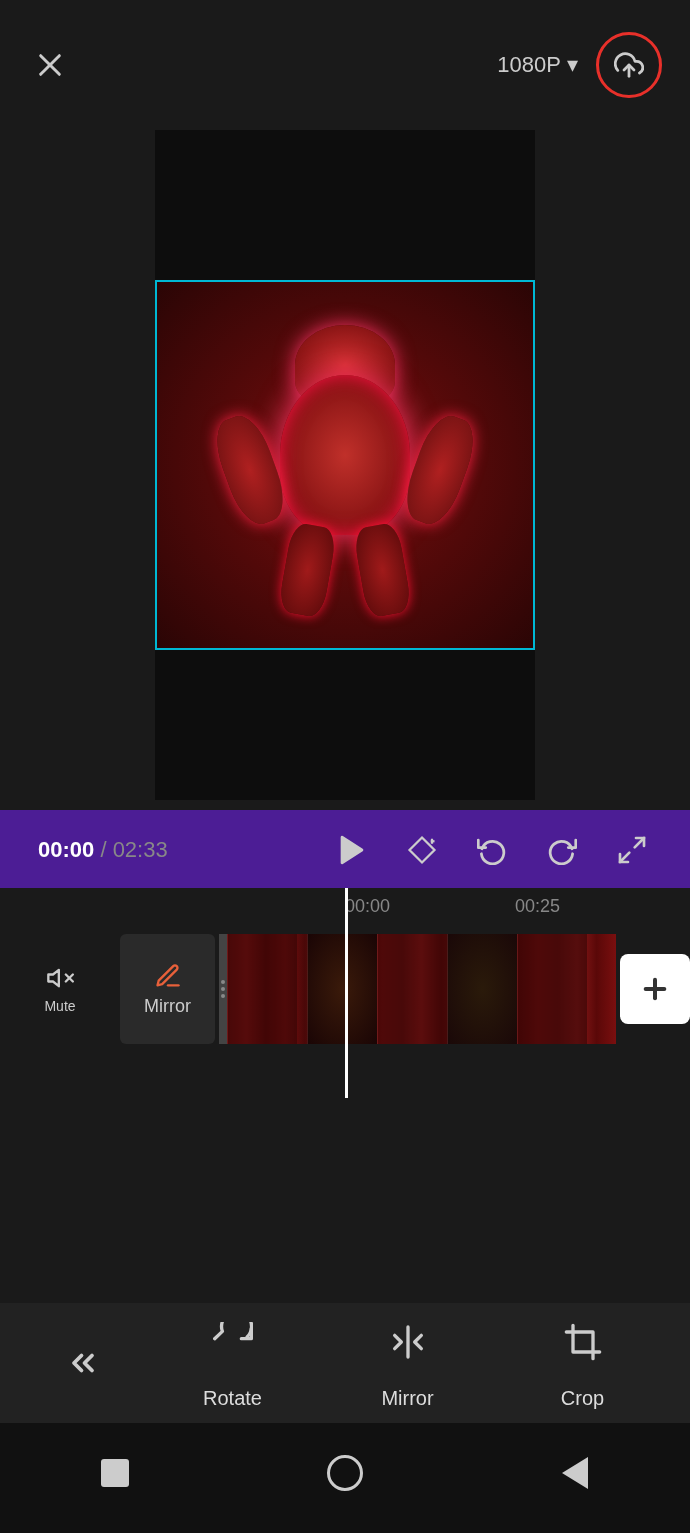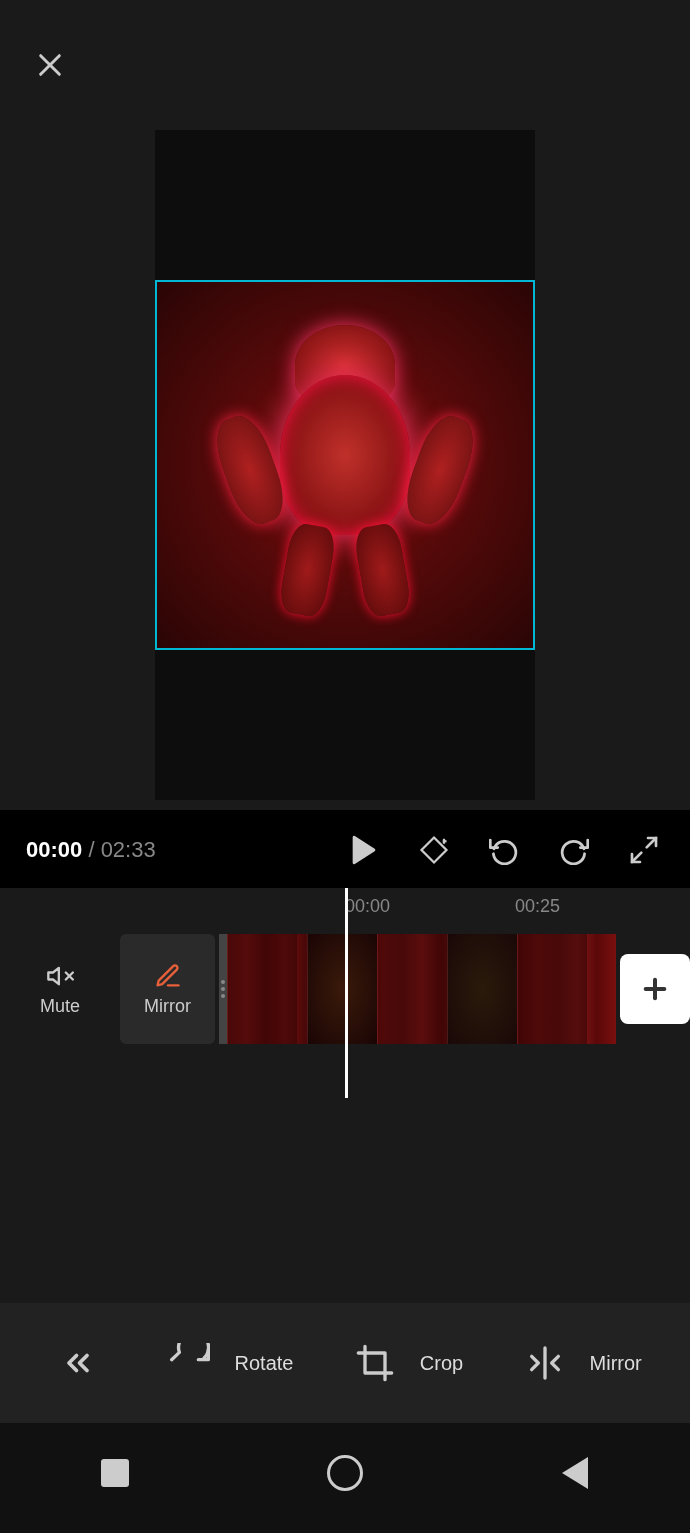--- a/index.html
+++ b/index.html
@@ -138,22 +138,22 @@
       background: #0d0d0d;
     }
 
     
     .playback-bar {
       position: absolute;
       top: 810px; left: 0; right: 0;
       height: 80px;
       display: flex;
       align-items: center;
-      padding: 0 26px;
-      background: #000000;
+      padding: 0 38px;
+      background: #4c1d95;
     }
     .time-display {
       font-size: 22px;
       color: #fff;
       flex: 1;
     }
     .time-current { font-weight: bold; color: #fff; }
     .time-sep { color: #888; }
     .time-total { color: #888; }
 
@@ -198,21 +198,21 @@
     }
     
     .track-mute {
       width: 120px;
       display: flex; flex-direction: column; align-items: center; justify-content: center;
       gap: 6px;
       flex-shrink: 0;
     }
     .track-mute svg { width: 28px; height: 28px; color: #ccc; }
     .track-mute-label {
-      font-size: 18px; color: #ccc;
+      font-size: 14px; color: #ccc;
     }
     
     .track-cover {
       width: 95px; height: 110px;
       background: #2a2a2a;
       border-radius: 6px;
       display: flex; flex-direction: column; align-items: center; justify-content: center;
       gap: 6px;
       cursor: pointer;
       flex-shrink: 0;
@@ -318,21 +318,21 @@
       padding: 0 20px;
     }
     .tool-back-btn {
       width: 60px; height: 60px;
       display: flex; align-items: center; justify-content: center;
       cursor: pointer;
     }
     .tool-back-btn svg { width: 36px; height: 36px; color: #ccc; }
 
     .tool-item {
-      display: flex; flex-direction: row; align-items: center; gap: 20px;
+      display: flex; flex-direction: column; align-items: center; gap: 20px;
       cursor: pointer;
       min-width: 110px;
     }
     .tool-icon {
       width: 50px; height: 50px;
       display: flex; align-items: center; justify-content: center;
     }
     .tool-icon svg { width: 40px; height: 40px; }
     .tool-label {
       font-size: 20px;
@@ -378,20 +378,33 @@
   </style>
 </head>
 <body>
 
 <div class="top-bar">
   <div class="close-btn">
     <svg viewBox="0 0 24 24" fill="none" stroke="#ccc" stroke-width="2.5" stroke-linecap="round">
       <line x1="4" y1="4" x2="20" y2="20"></line>
       <line x1="20" y1="4" x2="4" y2="20"></line>
     </svg>
+  </div>
+  <div class="top-right">
+    <div class="resolution-badge">
+      <span>1080P</span>
+      <span>▾</span>
+    </div>
+    <div class="upload-btn">
+      <svg viewBox="0 0 24 24" fill="none" stroke="#ccc" stroke-width="2.2" stroke-linecap="round" stroke-linejoin="round">
+        <polyline points="16 16 12 12 8 16"></polyline>
+        <line x1="12" y1="12" x2="12" y2="21"></line>
+        <path d="M20.39 18.39A5 5 0 0 0 18 9h-1.26A8 8 0 1 0 3 16.3"></path>
+      </svg>
+    </div>
   </div>
 </div>
 
 <div class="video-area">
   <div class="video-top-black"></div>
   <div class="video-frame">
     <div class="video-frame-inner">
       <div class="monster">
         <div class="monster-head"></div>
         <div class="monster-body"></div>
@@ -511,37 +524,37 @@
       <svg viewBox="0 0 24 24" fill="none" stroke="#ccc" stroke-width="2" stroke-linecap="round" stroke-linejoin="round">
         <polyline points="23 4 23 10 17 10"></polyline>
         <path d="M20.49 9A9 9 0 1 0 5.64 5.64L1 10"></path>
       </svg>
     </div>
     <span class="tool-label">Rotate</span>
   </div>
   <div class="tool-item">
     <div class="tool-icon">
       <svg viewBox="0 0 24 24" fill="none" stroke="#ccc" stroke-width="2" stroke-linecap="round" stroke-linejoin="round">
+        <line x1="12" y1="3" x2="12" y2="21"></line>
+        <polyline points="4 8 8 12 4 16"></polyline>
+        <polyline points="20 8 16 12 20 16"></polyline>
+      </svg>
+    </div>
+    <span class="tool-label">Mirror</span>
+  </div>
+  <div class="tool-item">
+    <div class="tool-icon">
+      <svg viewBox="0 0 24 24" fill="none" stroke="#ccc" stroke-width="2" stroke-linecap="round" stroke-linejoin="round">
         <polyline points="6 2 6 6 2 6"></polyline>
         <polyline points="18 22 18 18 22 18"></polyline>
         <rect x="6" y="6" width="12" height="12" stroke="#ccc"></rect>
       </svg>
     </div>
     <span class="tool-label">Crop</span>
   </div>
-  <div class="tool-item">
-    <div class="tool-icon">
-      <svg viewBox="0 0 24 24" fill="none" stroke="#ccc" stroke-width="2" stroke-linecap="round" stroke-linejoin="round">
-        <line x1="12" y1="3" x2="12" y2="21"></line>
-        <polyline points="4 8 8 12 4 16"></polyline>
-        <polyline points="20 8 16 12 20 16"></polyline>
-      </svg>
-    </div>
-    <span class="tool-label">Mirror</span>
-  </div>
 </div>
 
 <div class="system-nav">
   <div class="sys-btn">
     <div class="stop-icon"></div>
   </div>
   <div class="sys-btn">
     <div class="home-circle"></div>
   </div>
   <div class="sys-btn">

